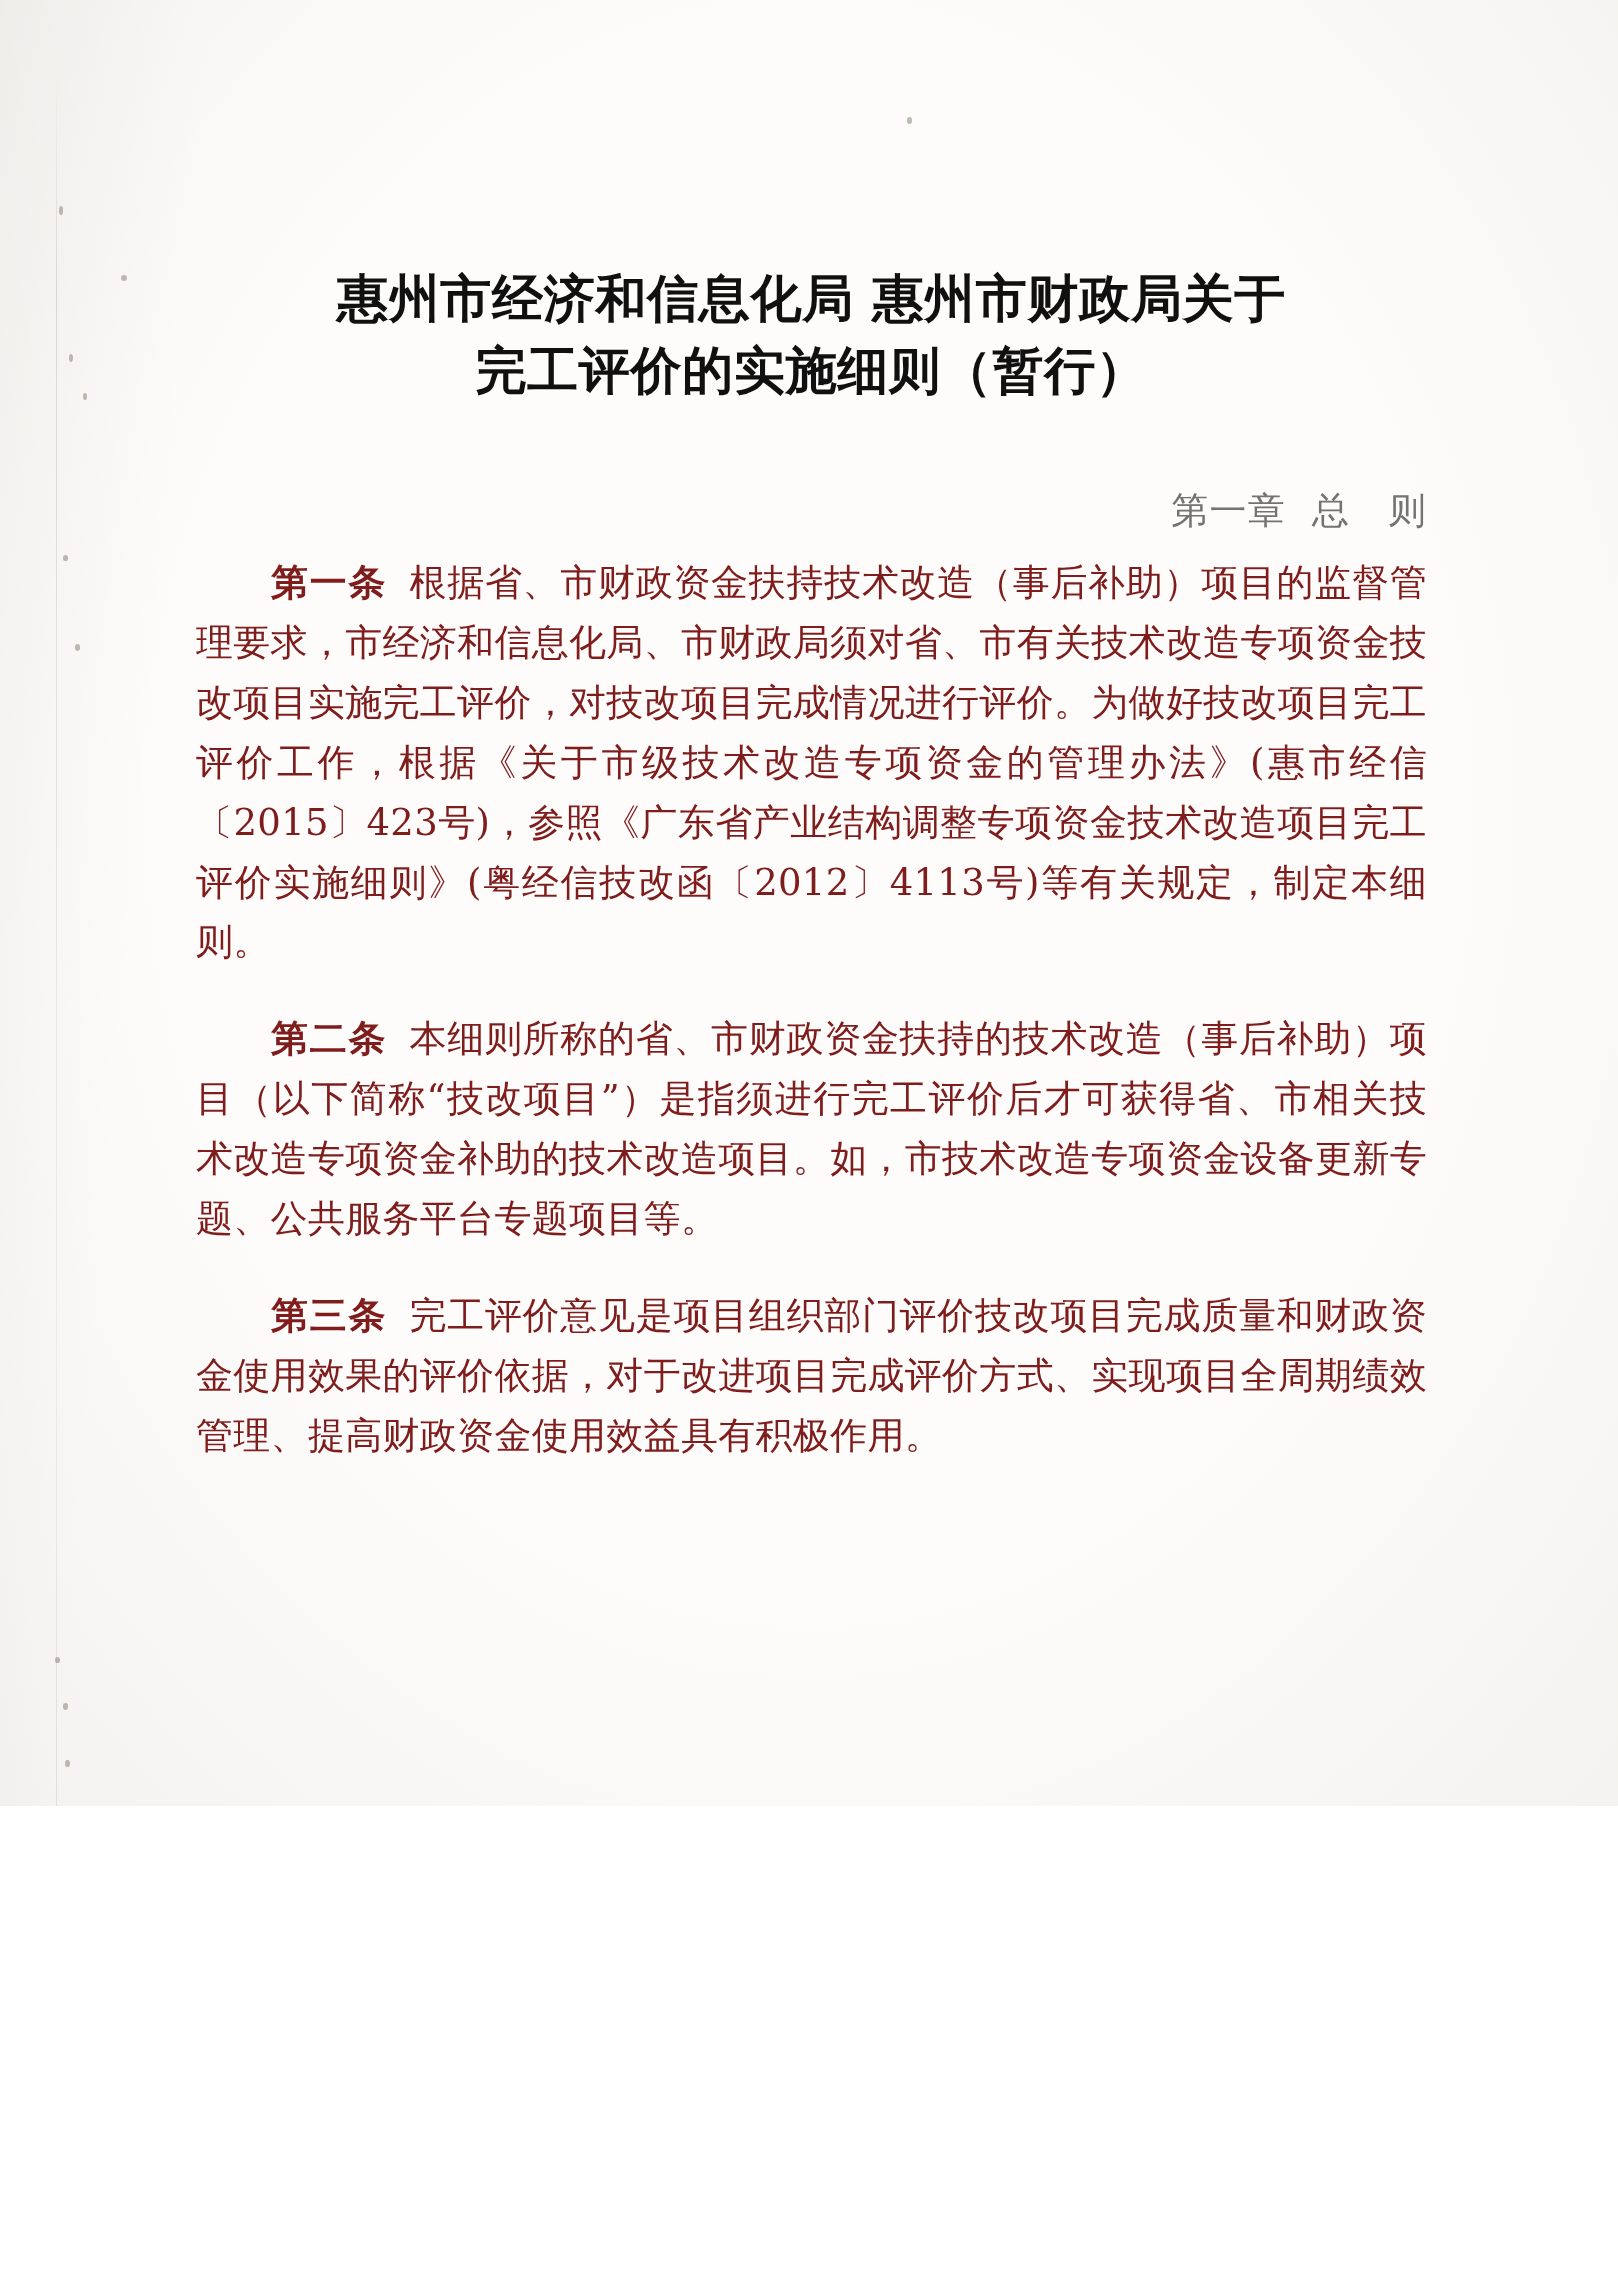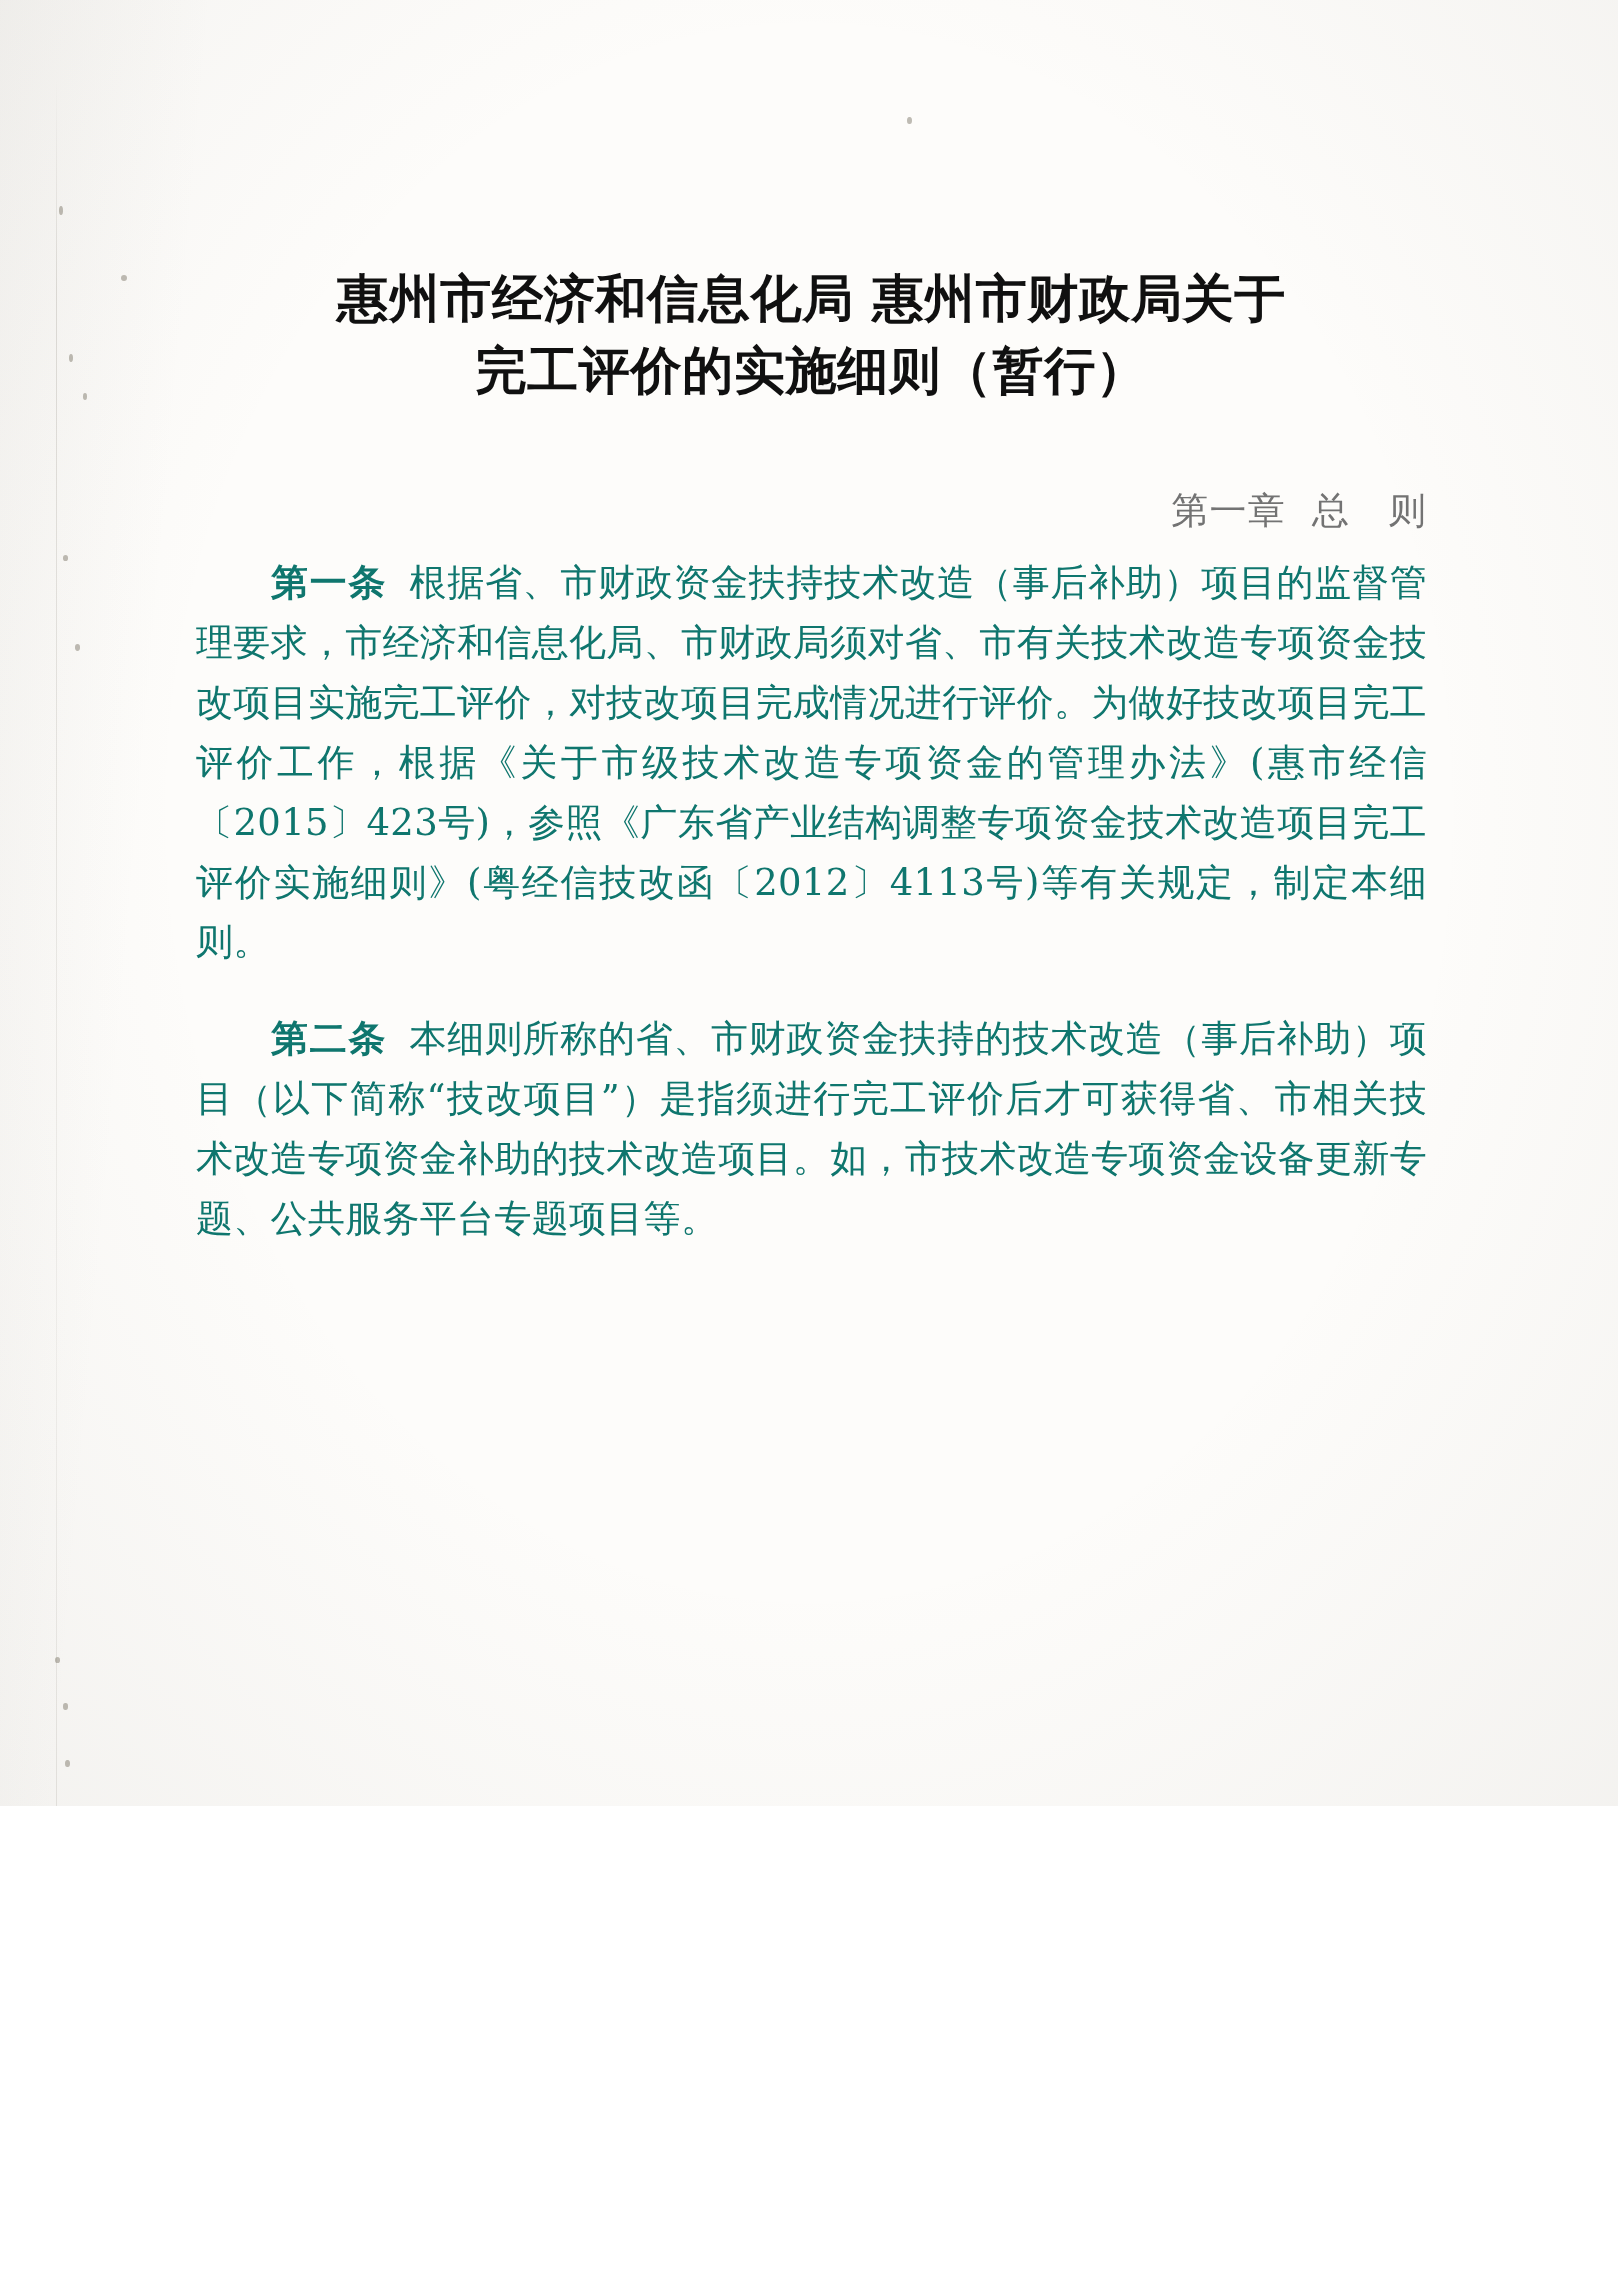--- a/index.html
+++ b/index.html
@@ -48,21 +48,21 @@
     text-align: right;
     font-size: 37px;
     color: #737373;
     letter-spacing: 1.3px;
   }
   .chapter .sp { display: inline-block; width: 26px; }
   .para {
     margin-top: 17px;
     font-size: 37px;
     line-height: 1.62;
-    color: #0f766e;
+    color: #7f1d1d;
     text-align: justify;
     text-justify: inter-ideograph;
     letter-spacing: 0.3px;
   }
   .para .lead {
     font-weight: bold;
     letter-spacing: 1.3px;
   }
   .para .gap { display: inline-block; width: 22px; }
   .indent { text-indent: 75px; }
@@ -132,19 +132,22 @@
     </div>
 
     <p class="para indent">
       <span class="lead">第一条</span><span class="gap"></span><span>根据省、市财政资金扶持技术改造（事后补助）项目的监督管理要求，市经济和信息化局、市财政局须对省、市有关技术改造专项资金技改项目实施完工评价，对技改项目完成情况进行评价。为做好技改项目完工评价工作，根据《关于市级技术改造专项资金的管理办法》(惠市经信〔2015〕423号)，参照《广东省产业结构调整专项资金技术改造项目完工评价实施细则》(粤经信技改函〔2012〕4113号)等有关规定，制定本细则。</span>
     </p>
 
     <p class="para indent">
       <span class="lead">第二条</span><span class="gap"></span><span>本细则所称的省、市财政资金扶持的技术改造（事后补助）项目（以下简称“技改项目”）是指须进行完工评价后才可获得省、市相关技术改造专项资金补助的技术改造项目。如，市技术改造专项资金设备更新专题、公共服务平台专题项目等。</span>
     </p>
 
+    <p class="para indent">
+      <span class="lead">第三条</span><span class="gap"></span><span>完工评价意见是项目组织部门评价技改项目完成质量和财政资金使用效果的评价依据，对于改进项目完成评价方式、实现项目全周期绩效管理、提高财政资金使用效益具有积极作用。</span>
+    </p>
 
   </div>
 
   <div class="page-number">— - 2 - —</div>
 
 </div>
 
 
 </body></html>

